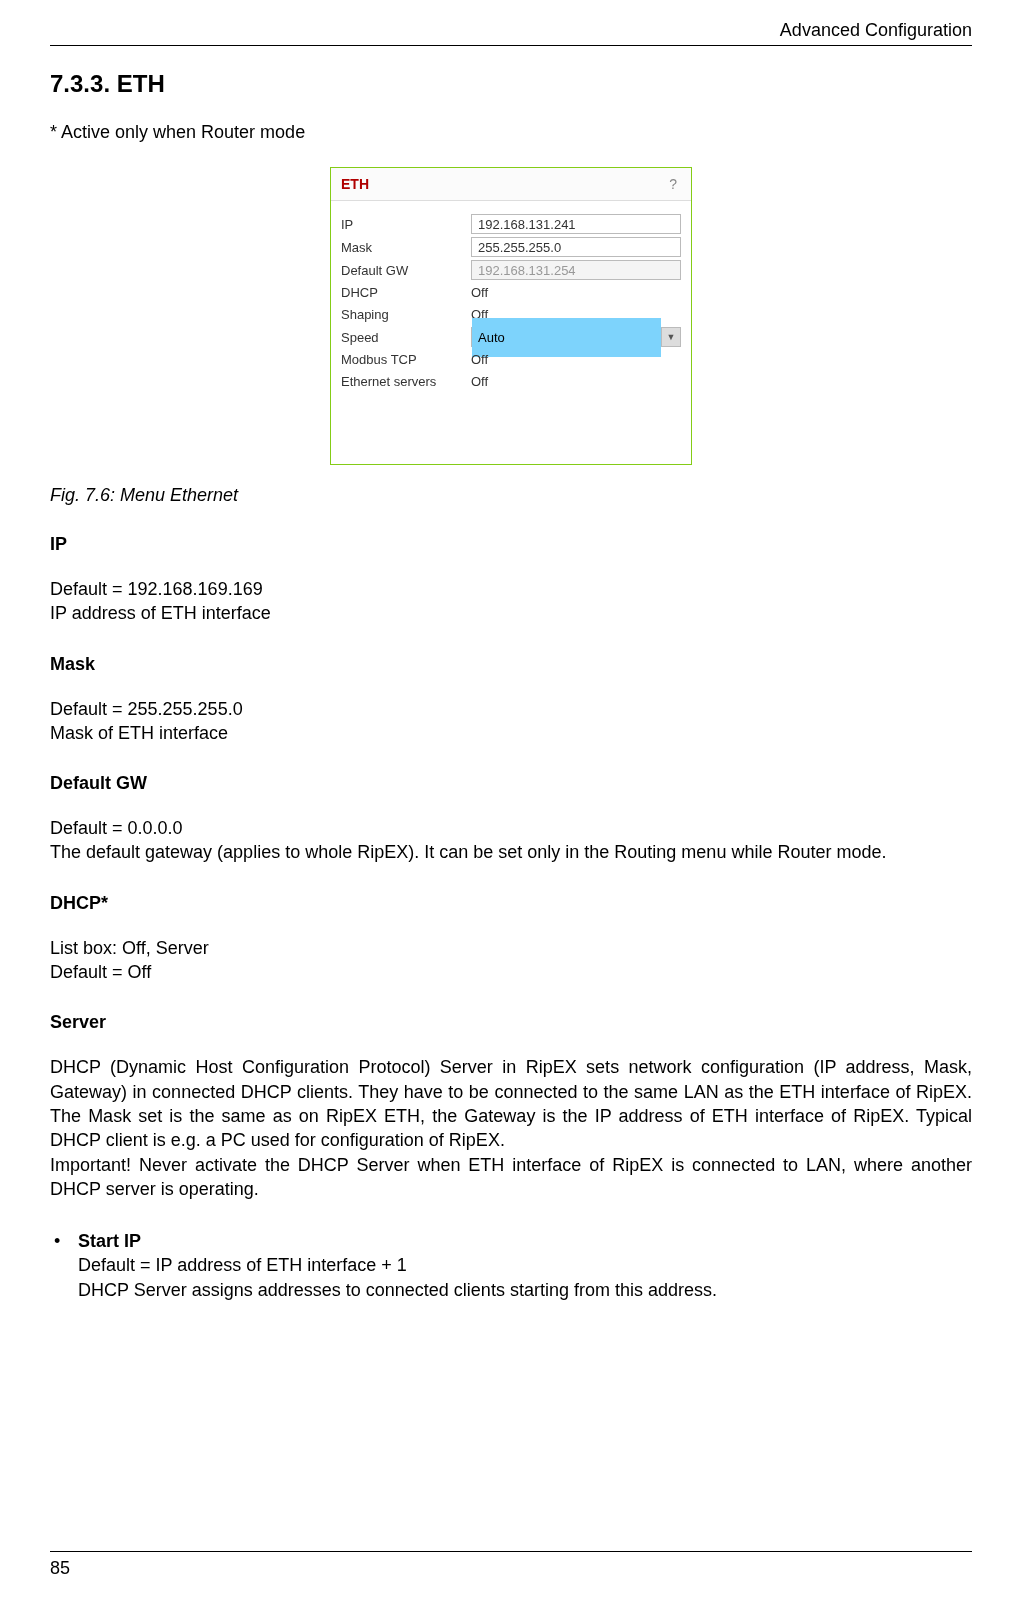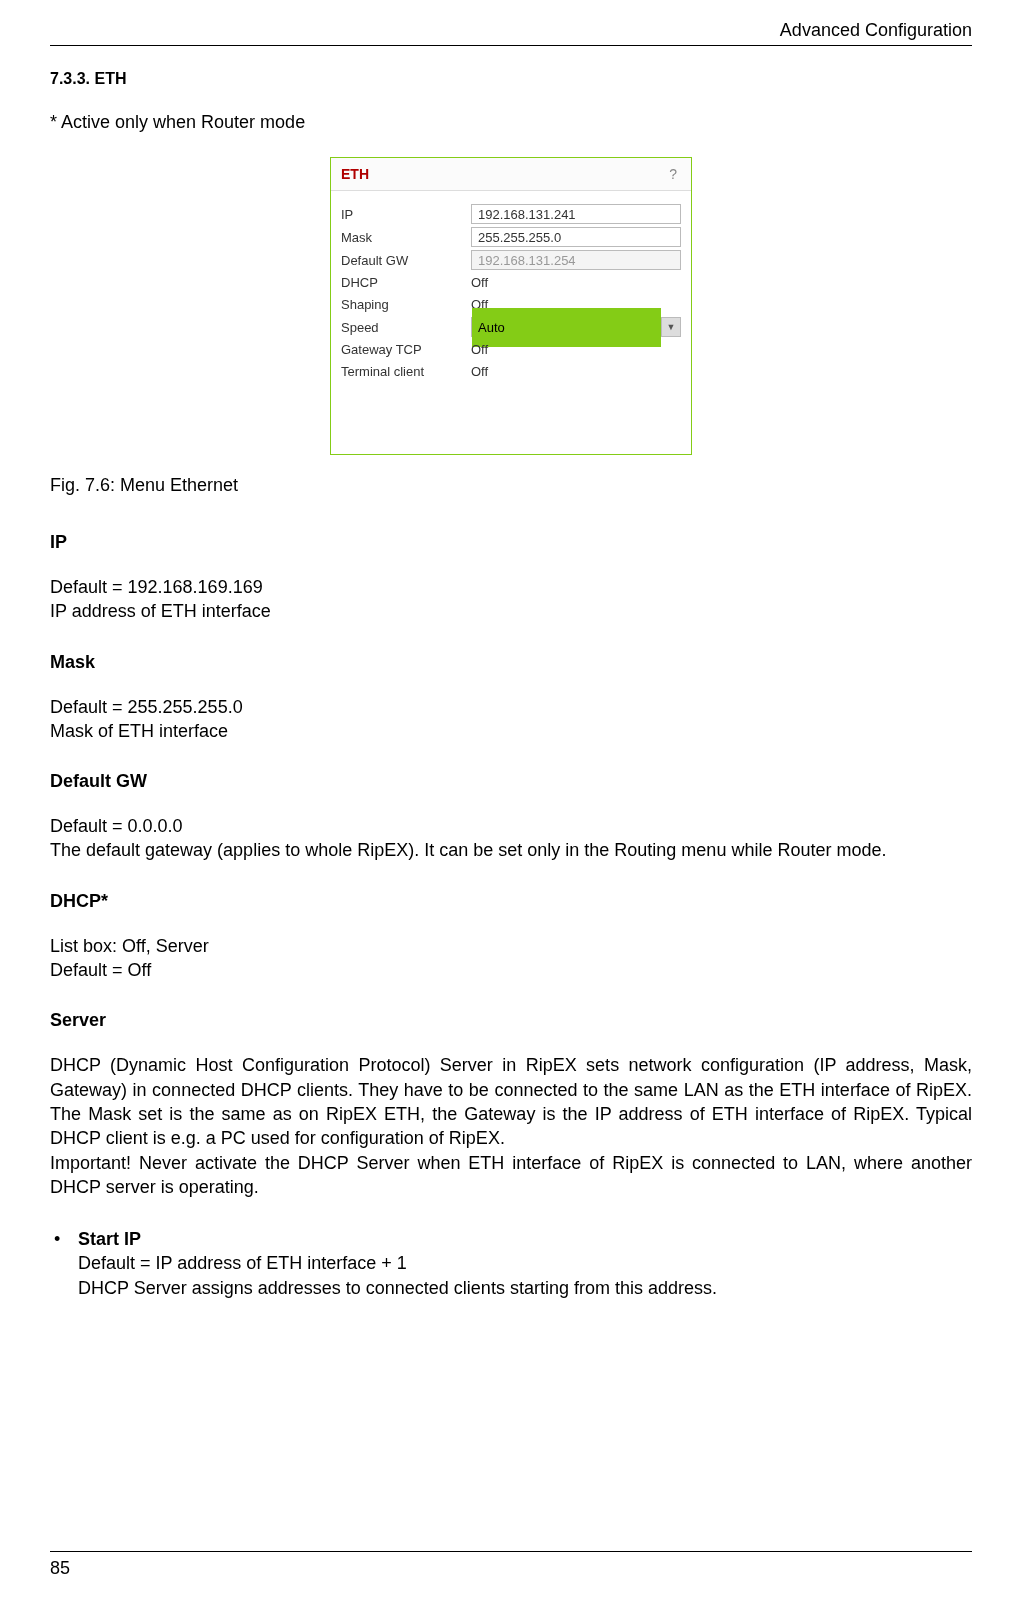--- a/index.html
+++ b/index.html
@@ -21,21 +21,21 @@
     text-align: right;
     font-size: 18px;
     padding-bottom: 4px;
   }
   .top-rule {
     border-top: 1px solid #000;
     margin-bottom: 24px;
   }
   .section-heading {
     font-weight: bold;
-    font-size: 16px;
+    font-size: 24px;
     margin: 20px 0 24px 0;
   }
   .note {
     margin: 0 0 24px 0;
   }
   .figure-wrap {
     display: flex;
     justify-content: center;
     margin-bottom: 20px;
   }
@@ -101,35 +101,36 @@
     align-items: center;
     border: 1px solid #bbb;
     background: #f0f0f0;
     height: 20px;
     box-sizing: border-box;
     font-size: 13px;
   }
   .eth-select-text {
     flex: 1;
     padding: 12px 6px;
-    background: #84cc16;
+    background: #7dd3fc;
   }
   .eth-select-btn {
     width: 18px;
     height: 100%;
     background: #ddd;
     display: flex;
     align-items: center;
     justify-content: center;
     border-left: 1px solid #bbb;
     font-size: 9px;
     color: #555;
   }
   .fig-caption {
-    margin: 4px 0 36px 0;
+    font-style: italic;
+    margin: 4px 0 28px 0;
   }
   .field-heading {
     font-weight: bold;
     margin: 0 0 22px 0;
   }
   .field-body {
     margin: 0 0 28px 0;
     line-height: 1.35;
     text-align: justify;
   }
@@ -206,25 +207,25 @@
           <div class="eth-value">Off</div>
         </div>
         <div class="eth-row">
           <div class="eth-label">Speed</div>
           <div class="eth-select">
             <span class="eth-select-text">Auto</span>
             <span class="eth-select-btn">▼</span>
           </div>
         </div>
         <div class="eth-row">
-          <div class="eth-label">Gateway TCP</div>
-          <div class="eth-value">Off</div>
-        </div>
-        <div class="eth-row">
-          <div class="eth-label">Terminal client</div>
+          <div class="eth-label">Modbus TCP</div>
+          <div class="eth-value">Off</div>
+        </div>
+        <div class="eth-row">
+          <div class="eth-label">Ethernet servers</div>
           <div class="eth-value">Off</div>
         </div>
       </div>
     </div>
   </div>
 
   <div class="fig-caption">Fig. 7.6: Menu Ethernet</div>
 
   <div class="field-heading">IP</div>
   <div class="field-body">Default = 192.168.169.169<br>IP address of ETH interface</div>

